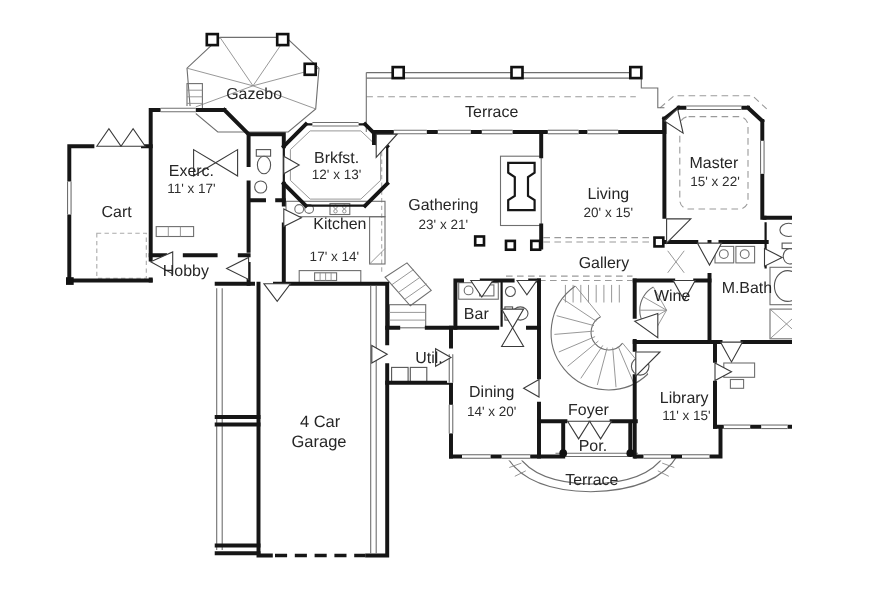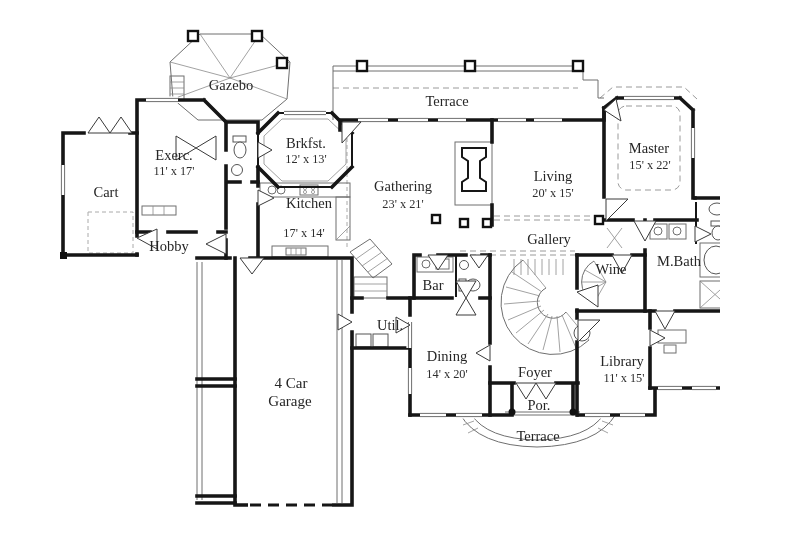--- a/index.html
+++ b/index.html
@@ -1,17 +1,17 @@
 <!DOCTYPE html>
 <html><head>
 <meta charset="utf-8">
 <style>
   html,body{margin:0;padding:0;background:#ffffff;}
   #stage{position:relative;width:720px;height:535px;background:#ffffff;overflow:hidden;
-         font-family:Liberation Serif, serif;}
+         font-family:Liberation Sans, sans-serif;}
   svg{position:absolute;left:0;top:0;}
   .thin{stroke:#6f6f6f;stroke-width:1;fill:none;}
   .thin2{stroke:#8a8a8a;stroke-width:.8;fill:none;}
   .dash{stroke:#9a9a9a;stroke-width:1;fill:none;stroke-dasharray:6 4;}
   .dash2{stroke:#aaaaaa;stroke-width:1;fill:none;stroke-dasharray:4 3;}
   .wall{stroke:#161616;stroke-width:3.6;fill:none;stroke-linecap:square;}
   .wmed{stroke:#161616;stroke-width:2;fill:none;stroke-linecap:square;}
   .fix{stroke:#555;stroke-width:1;fill:#ffffff;}
   .door{fill:#ffffff;stroke:#3a3a3a;stroke-width:1;}
   .post{fill:#ffffff;stroke:#111;stroke-width:2.4;}

